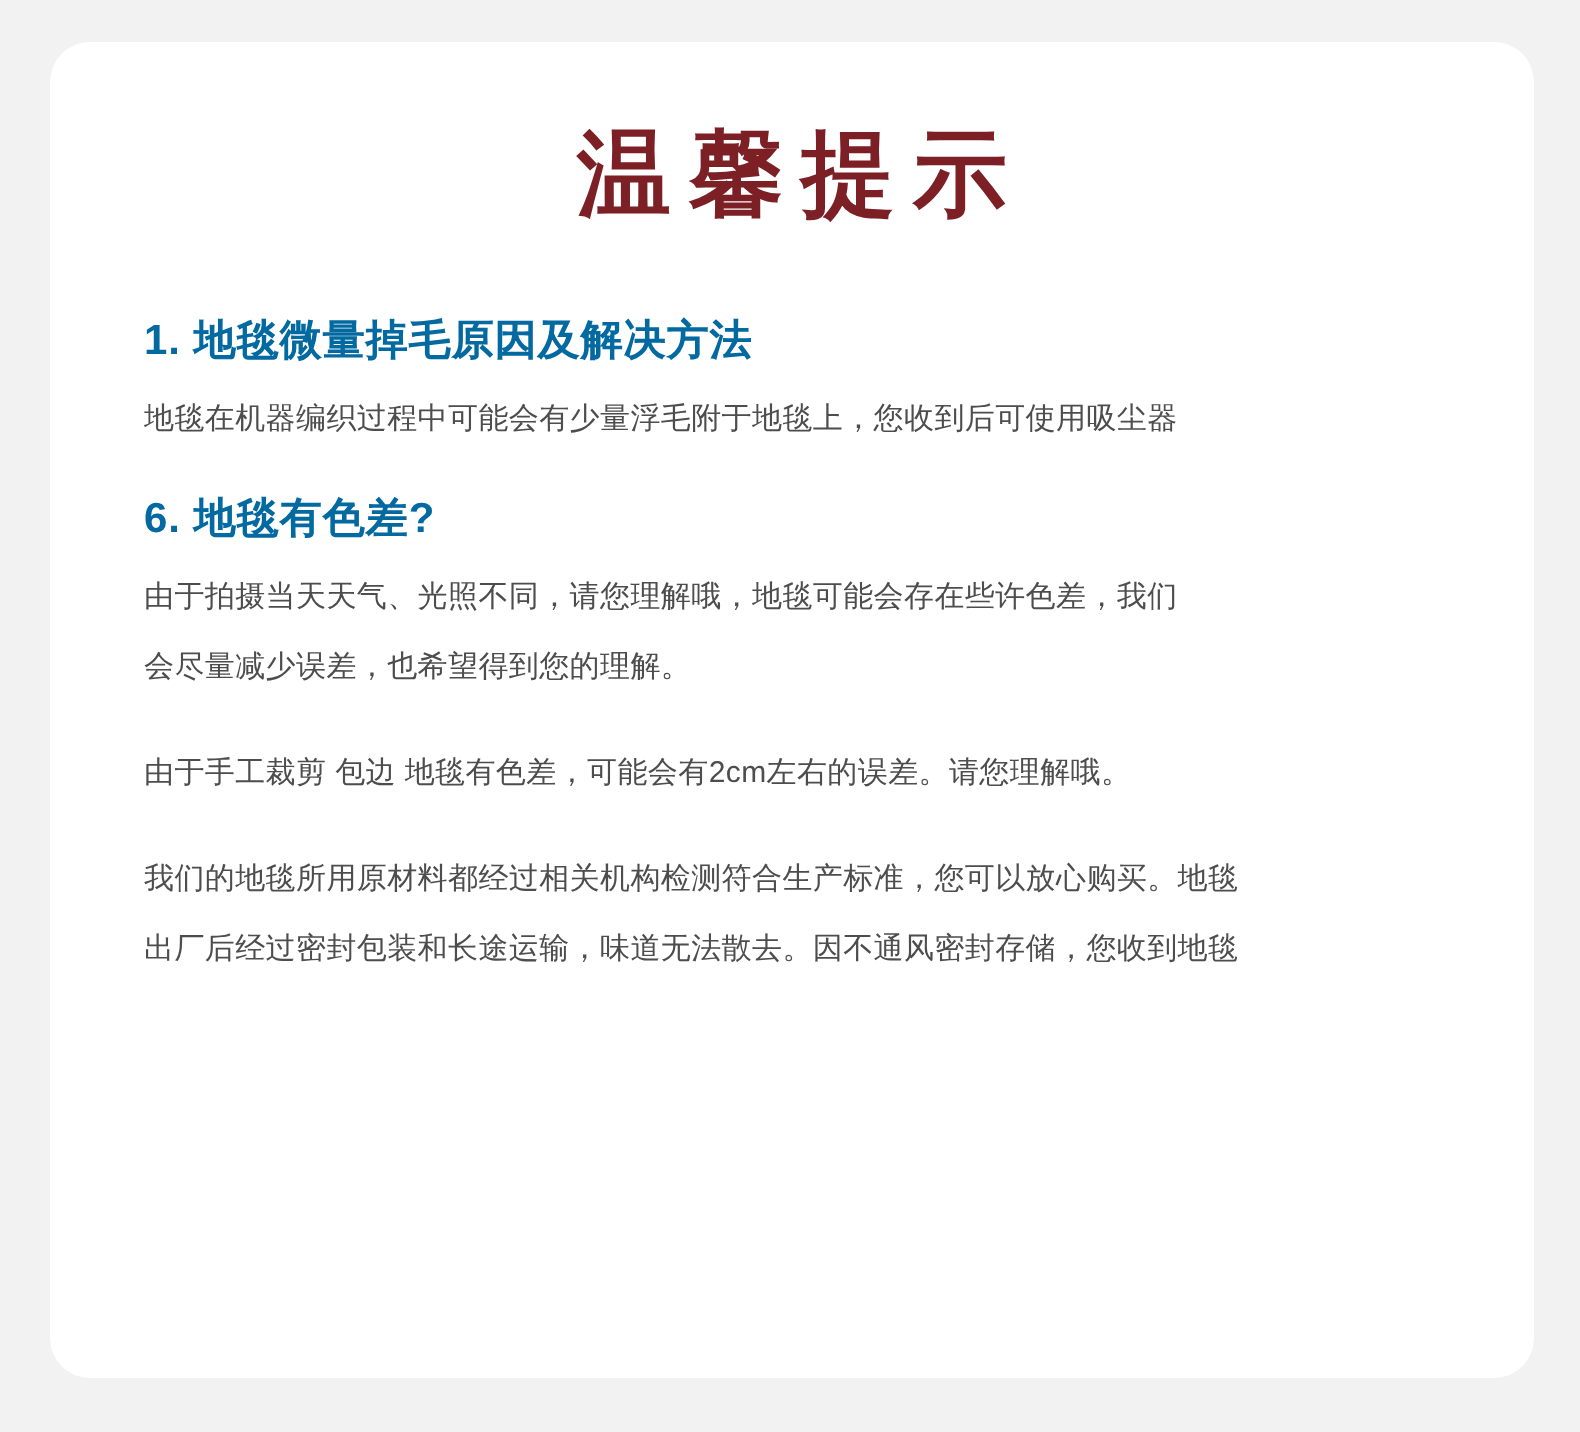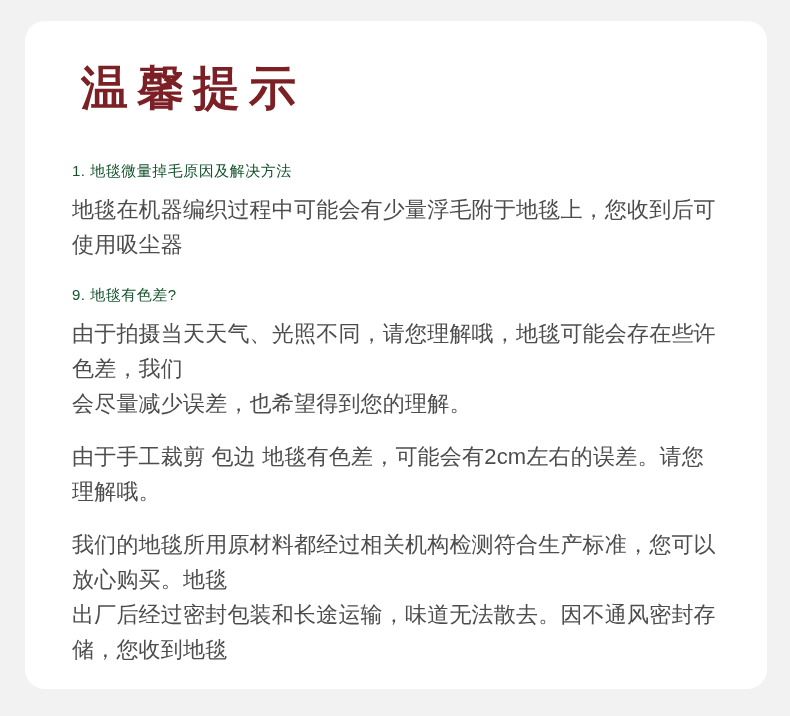--- a/index.html
+++ b/index.html
@@ -24,66 +24,66 @@
       top: 21px;
       width: 742px;
       height: 668px;
       background: #ffffff;
       border-radius: 20px;
       box-sizing: border-box;
       padding: 41px 47px 0 47px;
     }
     .title {
       margin: 0 0 42px 0;
-      text-align: left;
+      text-align: center;
       font-family: "DejaVu Serif", "Liberation Serif", serif;
       font-weight: 700;
       font-size: 47px;
       line-height: 52px;
       letter-spacing: 9px;
       text-indent: 9px;
       color: #7c2025;
     }
     .section {
       margin-top: 18px;
     }
     .section:first-of-type {
       margin-top: 0;
     }
     .section-heading {
       margin: 0 0 6px 0;
-      font-size: 15px;
+      font-size: 21px;
       line-height: 30px;
-      font-weight: 400;
+      font-weight: 700;
       letter-spacing: 0.5px;
-      color: #14532d;
+      color: #0369a1;
     }
     .section-line {
       margin: 0;
-      font-size: 22px;
+      font-size: 15px;
       line-height: 35px;
       letter-spacing: 0.2px;
       color: #4d4d4d;
     }
   </style>
 </head>
 <body>
 
 <div class="page">
   <div class="card">
 
     <h1 class="title">温馨提示</h1>
 
     <div class="section">
       <h2 class="section-heading">1. 地毯微量掉毛原因及解决方法</h2>
       <p class="section-line">地毯在机器编织过程中可能会有少量浮毛附于地毯上，您收到后可使用吸尘器</p>
     </div>
 
     <div class="section">
-      <h2 class="section-heading">9. 地毯有色差?</h2>
+      <h2 class="section-heading">6. 地毯有色差?</h2>
       <p class="section-line">由于拍摄当天天气、光照不同，请您理解哦，地毯可能会存在些许色差，我们</p>
       <p class="section-line">会尽量减少误差，也希望得到您的理解。</p>
     </div>
 
     <div class="section">
       <p class="section-line">由于手工裁剪 包边 地毯有色差，可能会有2cm左右的误差。请您理解哦。</p>
     </div>
 
     <div class="section">
       <p class="section-line">我们的地毯所用原材料都经过相关机构检测符合生产标准，您可以放心购买。地毯</p>

